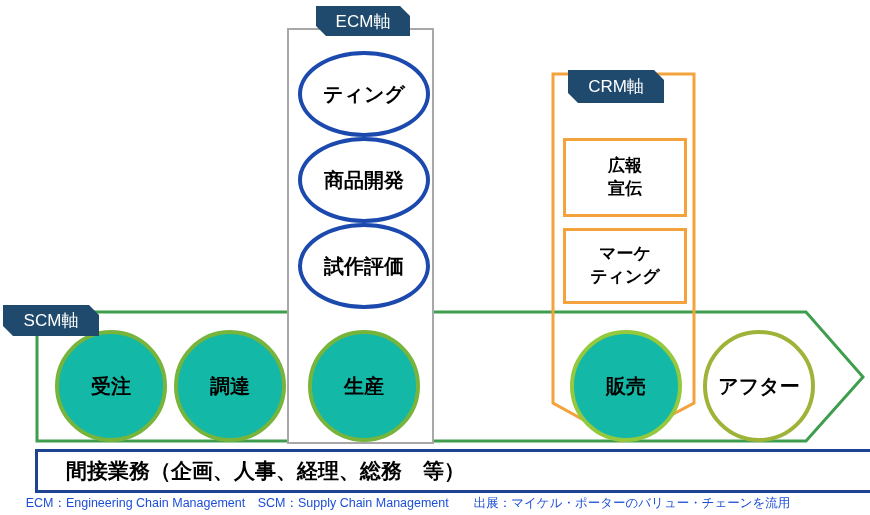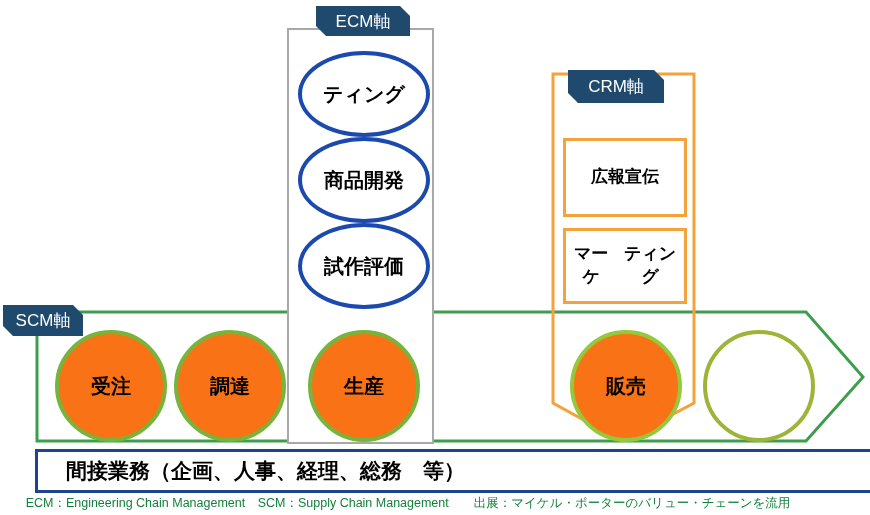--- a/index.html
+++ b/index.html
@@ -20,60 +20,60 @@
   }
 
   
   .axis-label{
     background:var(--navy);color:#fff;display:flex;align-items:center;justify-content:center;
     font-size:17px;z-index:6;
     clip-path:polygon(0 0, calc(100% - 10px) 0, 100% 10px, 100% 100%, 10px 100%, 0 calc(100% - 10px));
   }
   .axis-ecm{left:316px;top:6px;width:94px;height:30px;justify-content:center;}
   .axis-crm{left:568px;top:70px;width:96px;height:33px;text-align:right;}
-  .axis-scm{left:3px;top:305px;width:80px;height:31px;}
+  .axis-scm{left:3px;top:305px;width:96px;height:31px;}
 
   
   .ellipse{
     left:298px;width:124px;height:78px;border:4px solid var(--blue);border-radius:50%;
     background:#fff;display:flex;align-items:center;justify-content:center;
     font-size:20px;font-weight:700;z-index:4;
   }
   .e1{top:51px;} .e2{top:137px;} .e3{top:223px;}
 
   
   .crm-box{
     left:563px;width:118px;border:3px solid var(--orange);background:#fff;
-    display:flex;align-items:center;justify-content:center;
+    display:flex;flex-direction:column;align-items:center;justify-content:center;
     font-size:17px;font-weight:700;line-height:1.35;z-index:4;text-align:center;
   }
   .crm1{top:138px;height:73px;}
   .crm2{top:228px;height:70px;}
 
   
   .circle{
-    width:104px;height:104px;top:330px;border-radius:50%;background:#f97316;
+    width:104px;height:104px;top:330px;border-radius:50%;background:#14b8a6;
     display:flex;flex-direction:column;align-items:center;justify-content:center;
     font-size:20px;font-weight:700;z-index:4;text-align:center;line-height:1.25;
   }
   .c-std{border:4px solid var(--circle_green);}
   .c1{left:55px;} .c2{left:174px;} .c3{left:308px;} .c4{left:438px;}
   .c5{left:570px;border:4px solid var(--sales_green);}
   .c6{left:703px;border:4px solid var(--after_green);background:transparent;white-space:nowrap;}
 
   
   .indirect{
     left:35px;top:449px;width:818px;height:38px;border:3px solid var(--box_border);
     background:#fff;display:flex;align-items:center;padding-left:28px;
     font-size:21px;font-weight:700;z-index:5;
   }
 
   
   .footnote{
-    left:0;top:495px;width:816px;text-align:center;font-size:12.5px;color:#15803d;z-index:5;
+    left:0;top:495px;width:816px;text-align:center;font-size:12.5px;color:#1d4ed8;z-index:5;
   }
 </style>
 </head>
 <body>
 
 <div id="stage">
 
   <svg class="layer" style="z-index:1">
     <polygon class="scm-arrow" points="37,312 806,312 863,377 806,441 37,441"></polygon>
   </svg>
@@ -109,20 +109,21 @@
   <div class="abs circle c-std c2">
     <span>調達</span>
   </div>
   <div class="abs circle c-std c3">
     <span>生産</span>
   </div>
   <div class="abs circle c5">
     <span>販売</span>
   </div>
   <div class="abs circle c6">
+    <span>アフター</span>
   </div>
 
   <div class="abs axis-label axis-ecm">
     <span>ECM軸</span>
   </div>
   <div class="abs axis-label axis-crm">
     <span>CRM軸</span>
   </div>
   <div class="abs axis-label axis-scm">
     <span>SCM軸</span>

